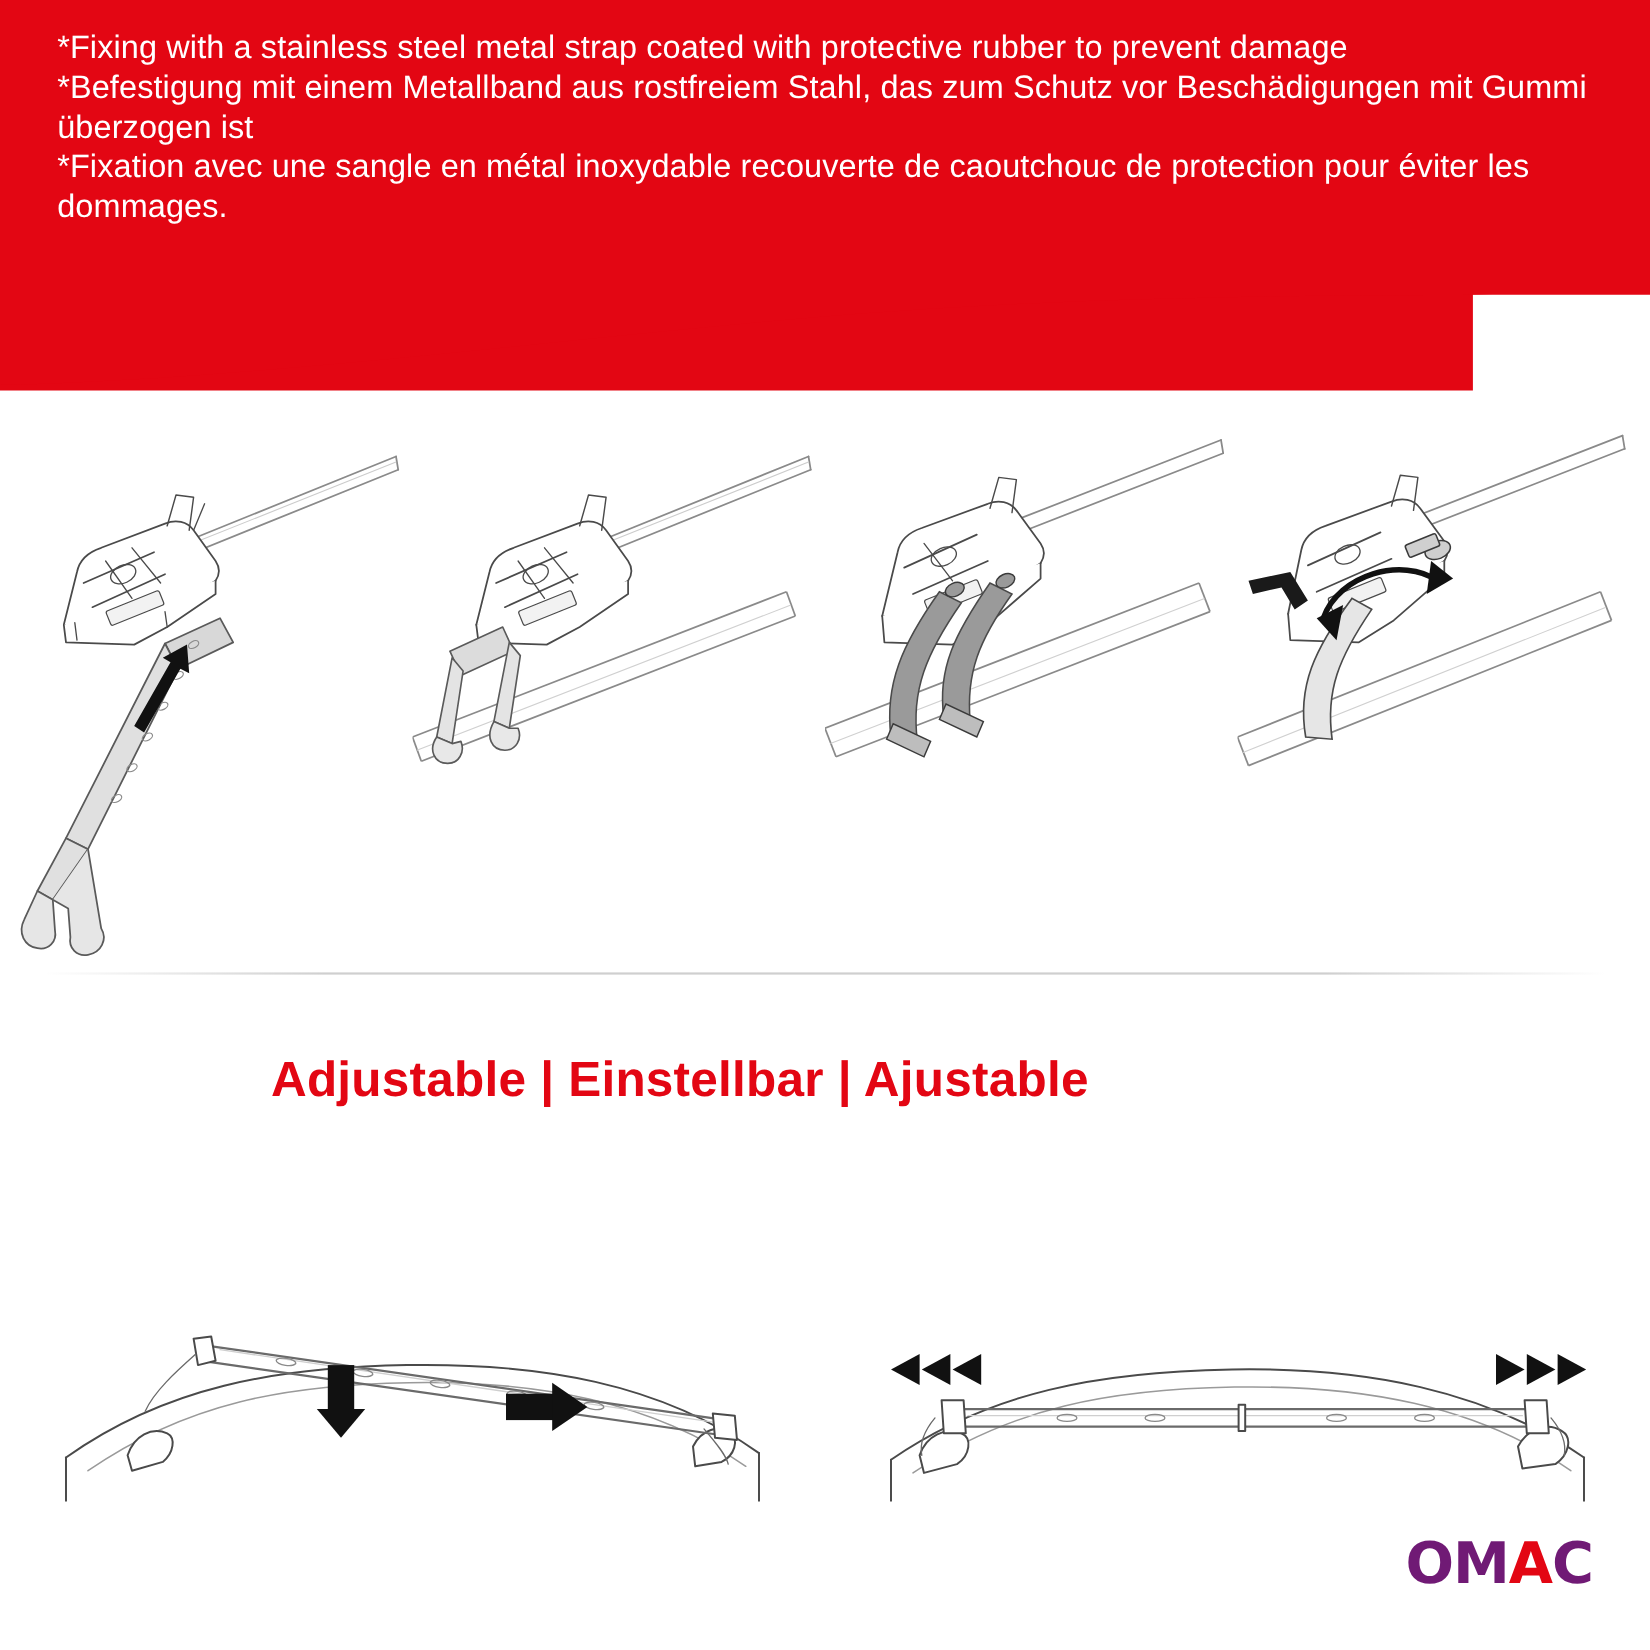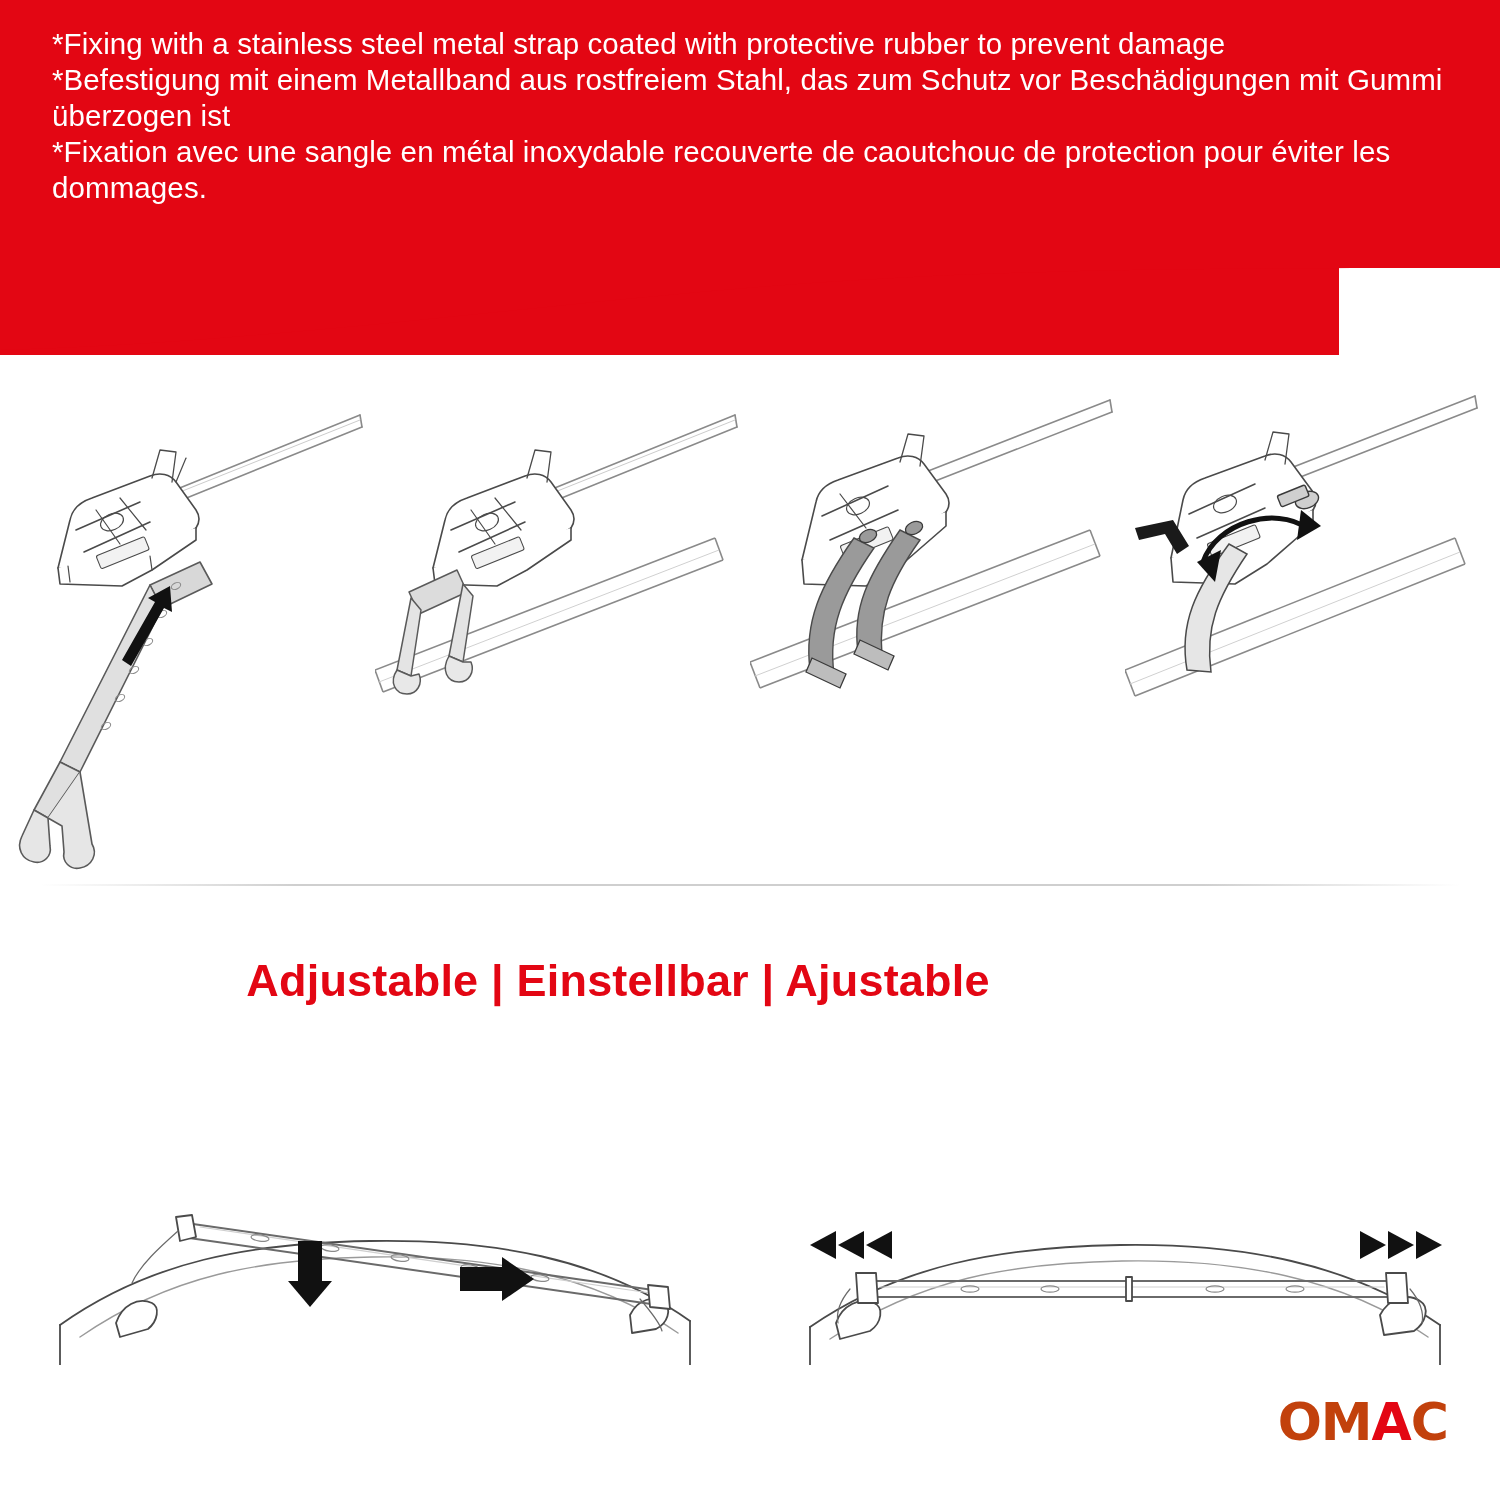--- a/index.html
+++ b/index.html
@@ -94,21 +94,21 @@
   
   #logo {
     position: absolute;
     right: 52px;
     bottom: 48px;
     font-size: 52px;
     font-weight: bold;
     letter-spacing: -1px;
     font-family: "DejaVu Sans", sans-serif;
   }
-  #logo .dark { color: #c2410c; }
+  #logo .dark { color: #701a75; }
   #logo .red { color: #e30613; }
 </style>
 </head>
 <body>
 
 <div id="header-banner">
   <svg width="1500" height="355" viewBox="0 0 1500 355" style="position:absolute;left:0;top:0;">
     <path d="M0,0 H1500 V268 C1180,268 960,268 700,292 C470,313 220,345 0,350 Z" fill="#e30613"></path>
   </svg>
   <div id="banner-text">*Fixing with a stainless steel metal strap coated with protective rubber to prevent damage

